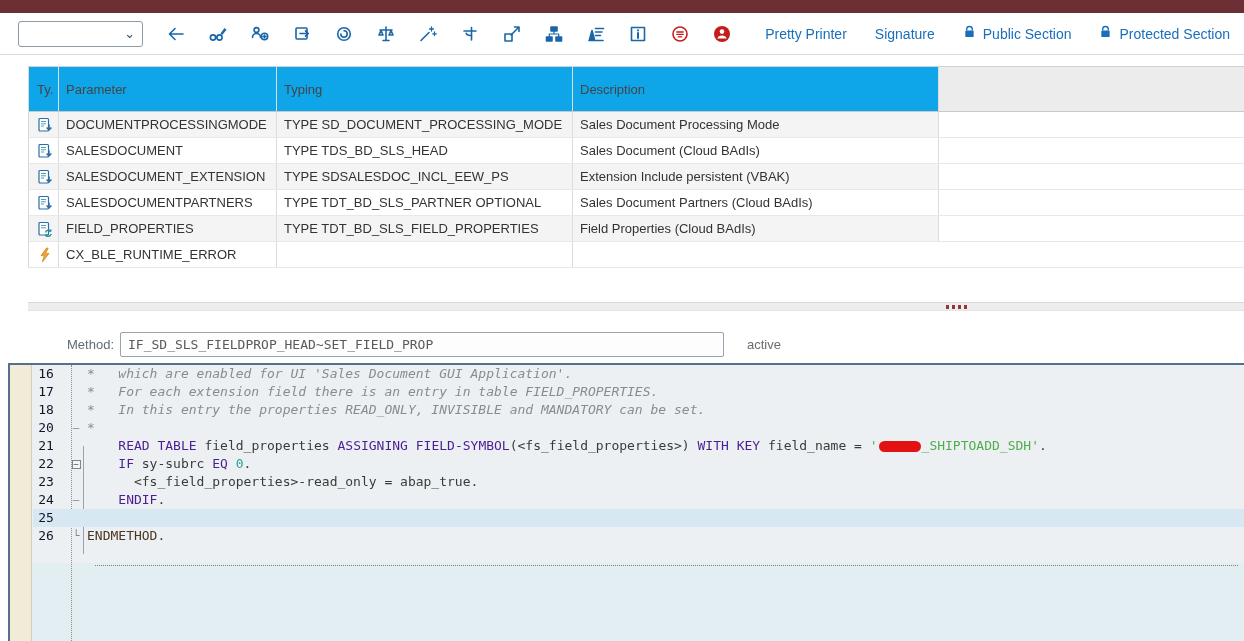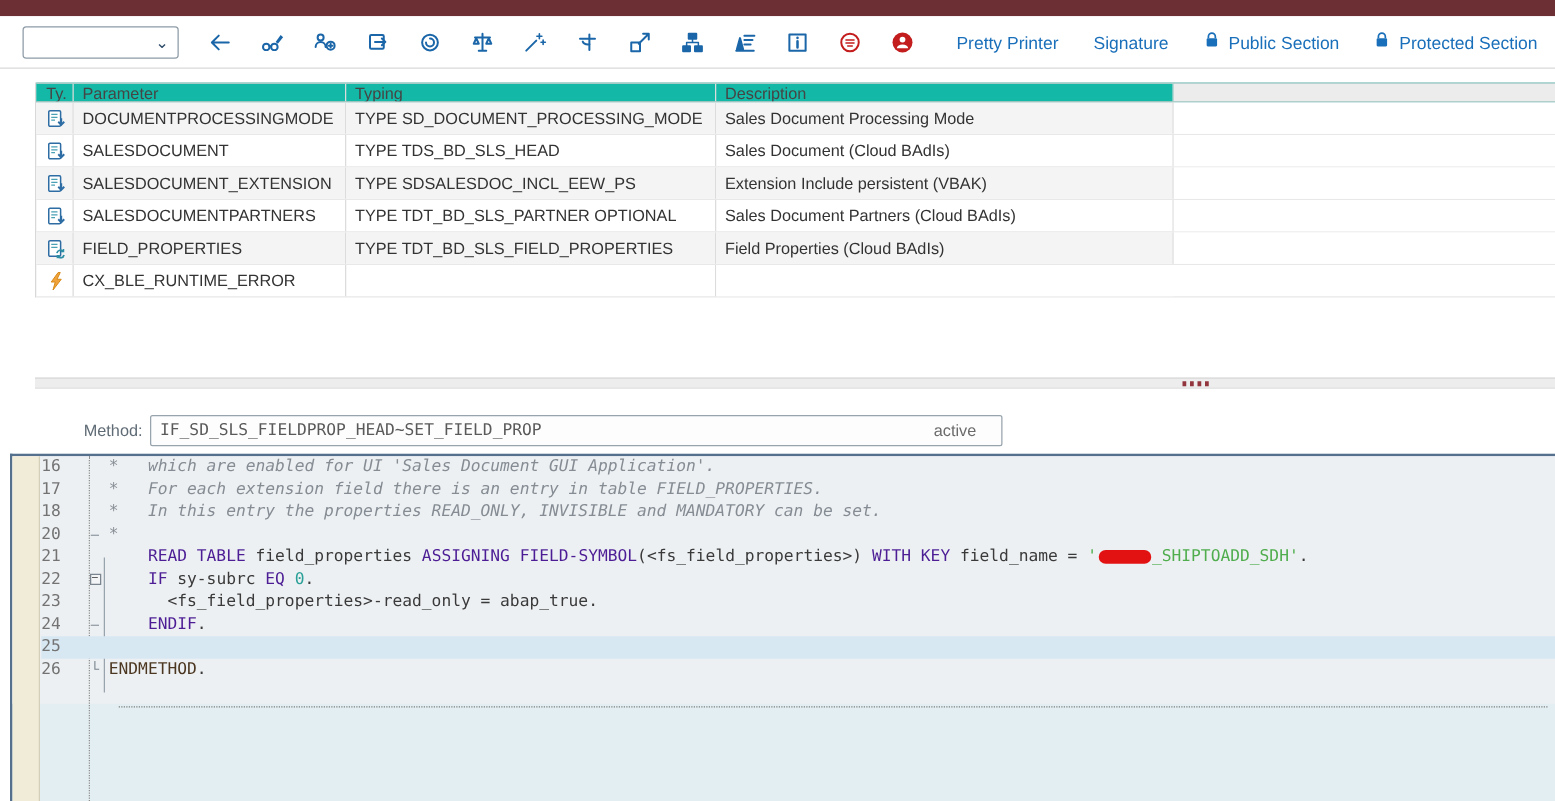--- a/index.html
+++ b/index.html
@@ -13,47 +13,47 @@
   .combo .chev{color:#33506b;font-size:13px;line-height:1}
   .tb-icons{display:flex;align-items:center;margin-left:12px}
   .tb-icon{width:42px;display:flex;justify-content:center;align-items:center;color:#1a66a8;cursor:pointer}
   .tb-icon.red{color:#c31d1d}
   .tb-buttons{display:flex;align-items:center;margin-left:8px}
   .tb-btn{color:#1a6fba;font-size:14px;padding:0 14px;display:flex;align-items:center;gap:7px;cursor:pointer}
   .tb-btn svg{flex:0 0 auto}
 
   .ptable{position:absolute;left:28px;right:0;top:66px;font-size:13px;color:#333;border-left:1px solid #d8d8d8}
   .prow{display:grid;grid-template-columns:30px 218px 296px 366px 1fr;align-items:stretch}
-  .phead{height:16px;background:#14b8a6;border-top:1px solid #d2d2d2;border-bottom:1px solid #c9c9c9;color:#454545}
+  .phead{height:46px;background:#0ea5e9;border-top:1px solid #d2d2d2;border-bottom:1px solid #c9c9c9;color:#454545}
   .pdata{height:26px;border-bottom:1px solid #e8e8e8}
   .pdata.stripe .pcell{background:#f4f4f4}
   .pcell{display:flex;align-items:center;padding-left:7px;border-right:1px solid #dcdcdc;overflow:hidden;white-space:nowrap}
   .pcell.filler{border-right:none;background:#fff !important}
   .phead .pcell.filler{background:#ececec !important}
   .pcell.ty{justify-content:flex-start;padding-left:8px}
 
   .pane-split{position:absolute;left:28px;right:0;top:302px;height:9px;background:#ededed;border-top:1px solid #d7d7d7;border-bottom:1px solid #e2e2e2}
   .split-dots{position:absolute;left:946px;top:305px;display:flex;gap:3px;cursor:row-resize}
   .split-dots i{width:3px;height:4px;background:#93353c;display:block}
 
   .method-bar{position:absolute;left:0;top:331px;width:100%;height:28px;font-size:13px}
   .method-label{position:absolute;left:0;top:6px;width:114px;text-align:right;color:#5f6b75}
-  .method-input{position:absolute;left:120px;top:1px;width:682px;height:25px;border:1px solid #98a4ad;border-radius:2px;background:#fdfdfd;font-family:"DejaVu Sans Mono",monospace;font-size:13px;color:#5a5a5a;display:flex;align-items:center;padding-left:7px}
+  .method-input{position:absolute;left:120px;top:1px;width:604px;height:25px;border:1px solid #98a4ad;border-radius:2px;background:#fdfdfd;font-family:"DejaVu Sans Mono",monospace;font-size:13px;color:#5a5a5a;display:flex;align-items:center;padding-left:7px}
   .method-status{position:absolute;left:747px;top:6px;color:#6b6b6b}
 
   .editor{position:absolute;left:8px;right:0;top:363px;bottom:0;border-top:2px solid #54708c;border-left:2px solid #54708c;background:#e3eef3}
   .code-bg{position:absolute;left:0;right:0;top:0;height:198px;background:#edf0f2;z-index:0}
   .beige{position:absolute;left:0;top:0;bottom:0;width:22px;background:#f1ecd8;border-right:1px solid #d4cfb8;z-index:4}
   .gutter-dotted{position:absolute;left:61px;top:0;bottom:0;border-left:1px dotted #8f8f8f;z-index:2}
   .fold-vline{position:absolute;left:73px;top:81px;height:108px;border-left:1px solid #98a3ad;z-index:1}
   .method-end{position:absolute;left:85px;right:6px;top:200px;border-top:1px dotted #7f7f7f;z-index:1}
   .lines{position:absolute;left:23px;top:0;right:0;z-index:3}
   .line{display:flex;height:18px;font-family:"DejaVu Sans Mono",monospace;font-size:13px;line-height:18px}
   .line.hl{background:#d8e8f3}
-  .lnum{width:32px;text-align:left;padding-right:6px;color:#737373;flex:0 0 auto}
+  .lnum{width:32px;text-align:center;padding-right:6px;color:#0f172a;flex:0 0 auto}
   .fold{width:22px;flex:0 0 auto;color:#7a858f;text-align:center;font-size:11px;position:relative}
   .foldbox{display:inline-block;width:9px;height:9px;border:1px solid #7a858f;background:#f2f4f6;font-size:9px;line-height:7px;color:#555;vertical-align:middle}
   .codetext{white-space:pre;flex:1 1 auto}
   .kw{color:#4c1d95}
   .cmt{color:#858c94;font-style:italic}
   .str{color:#50ad4e}
   .numlit{color:#2aa198}
   .idn{color:#3a3a3a}
   .kwb{color:#4b3621;font-weight:normal}
   .redact{display:inline-block;width:42px;height:11px;background:#e31212;border-radius:6px;vertical-align:middle;margin:0 1px}

